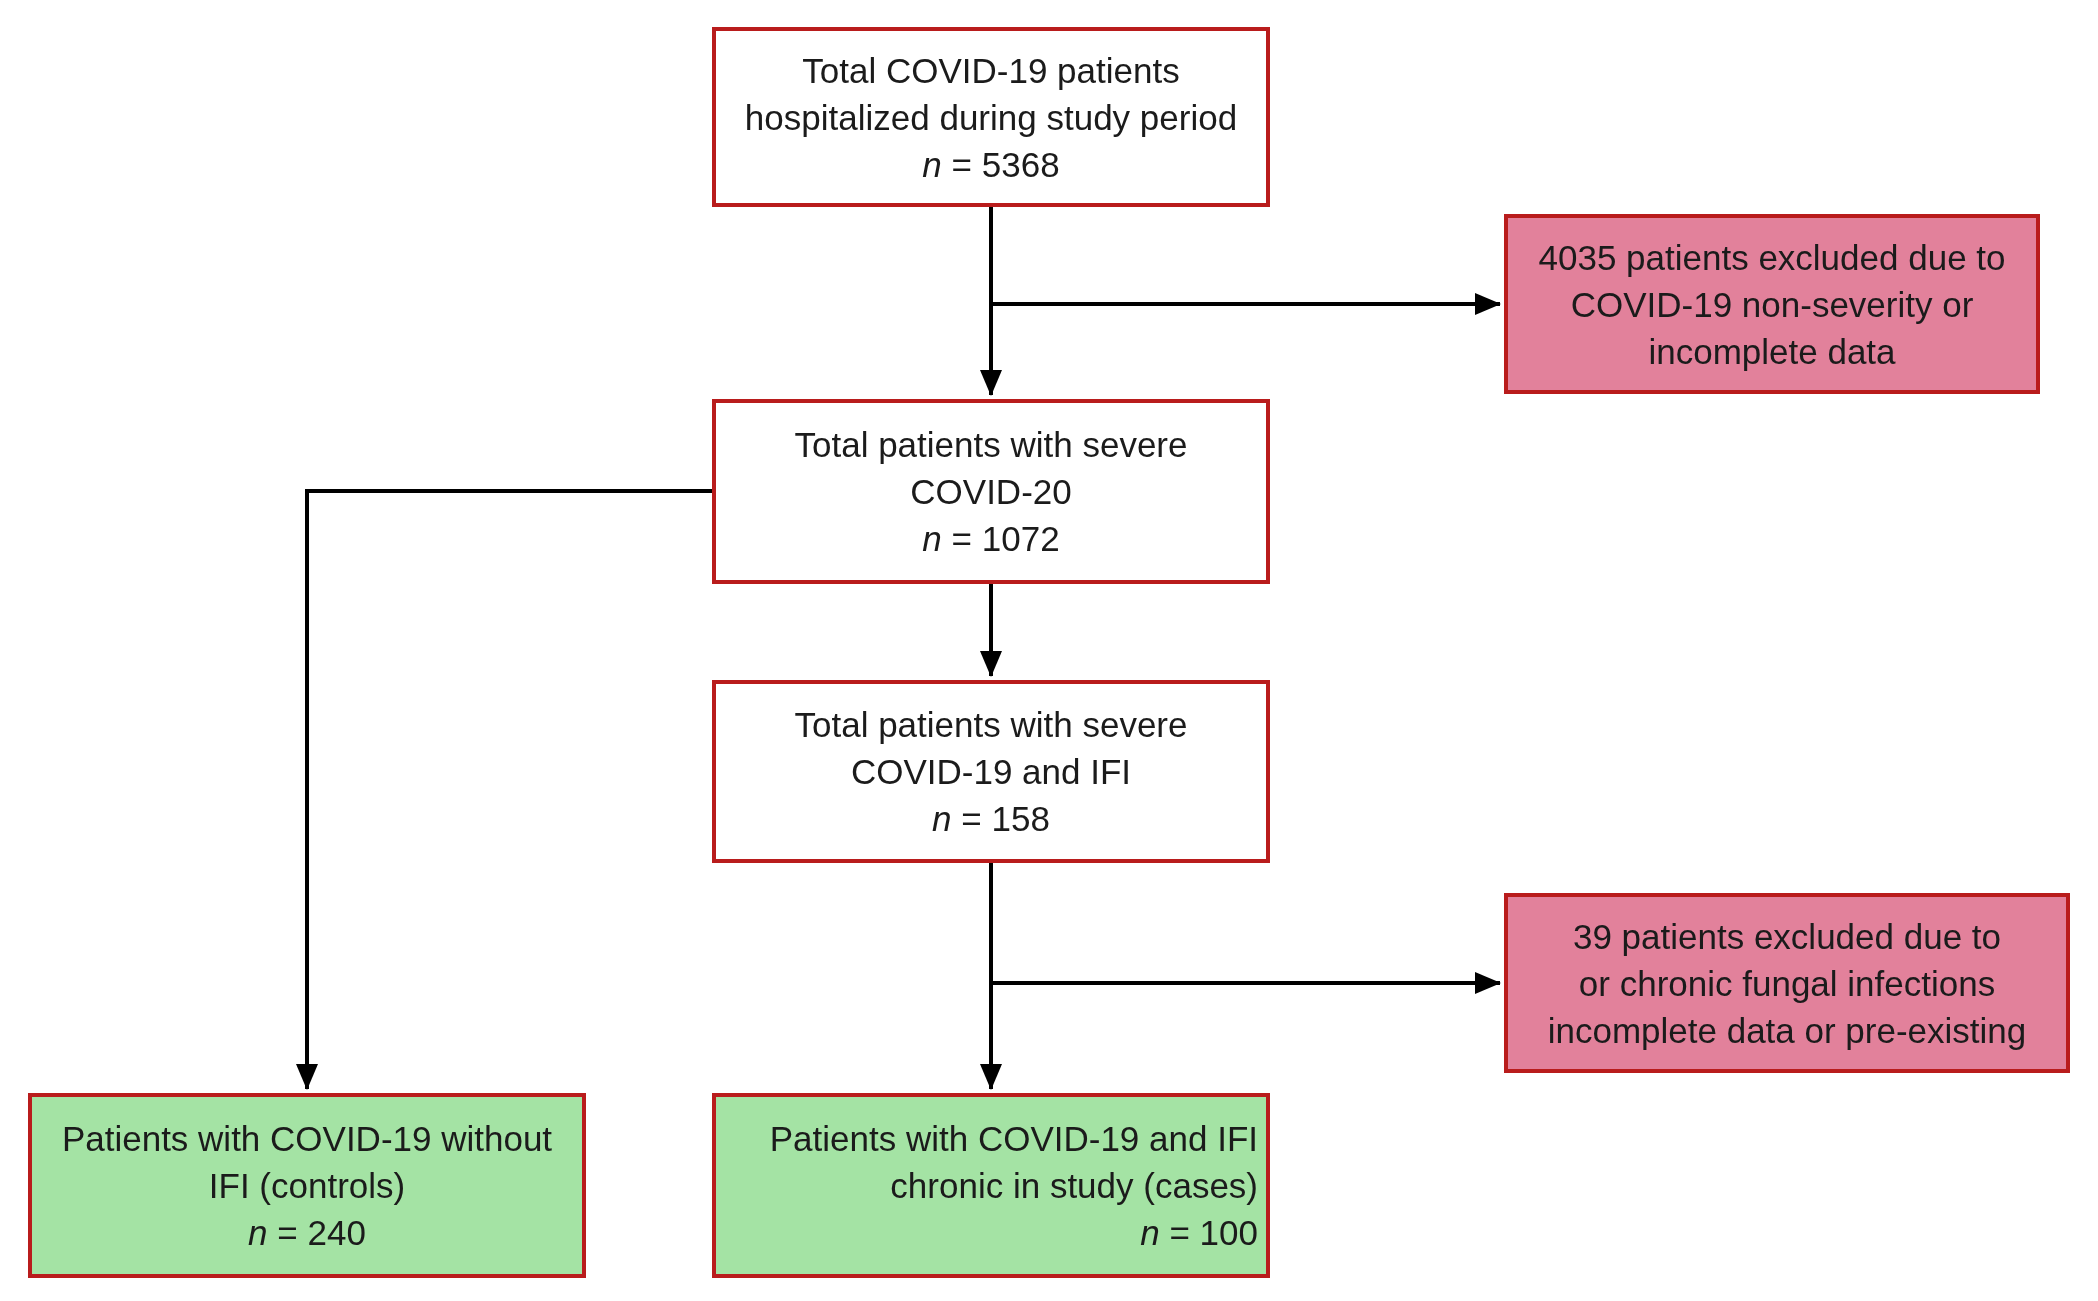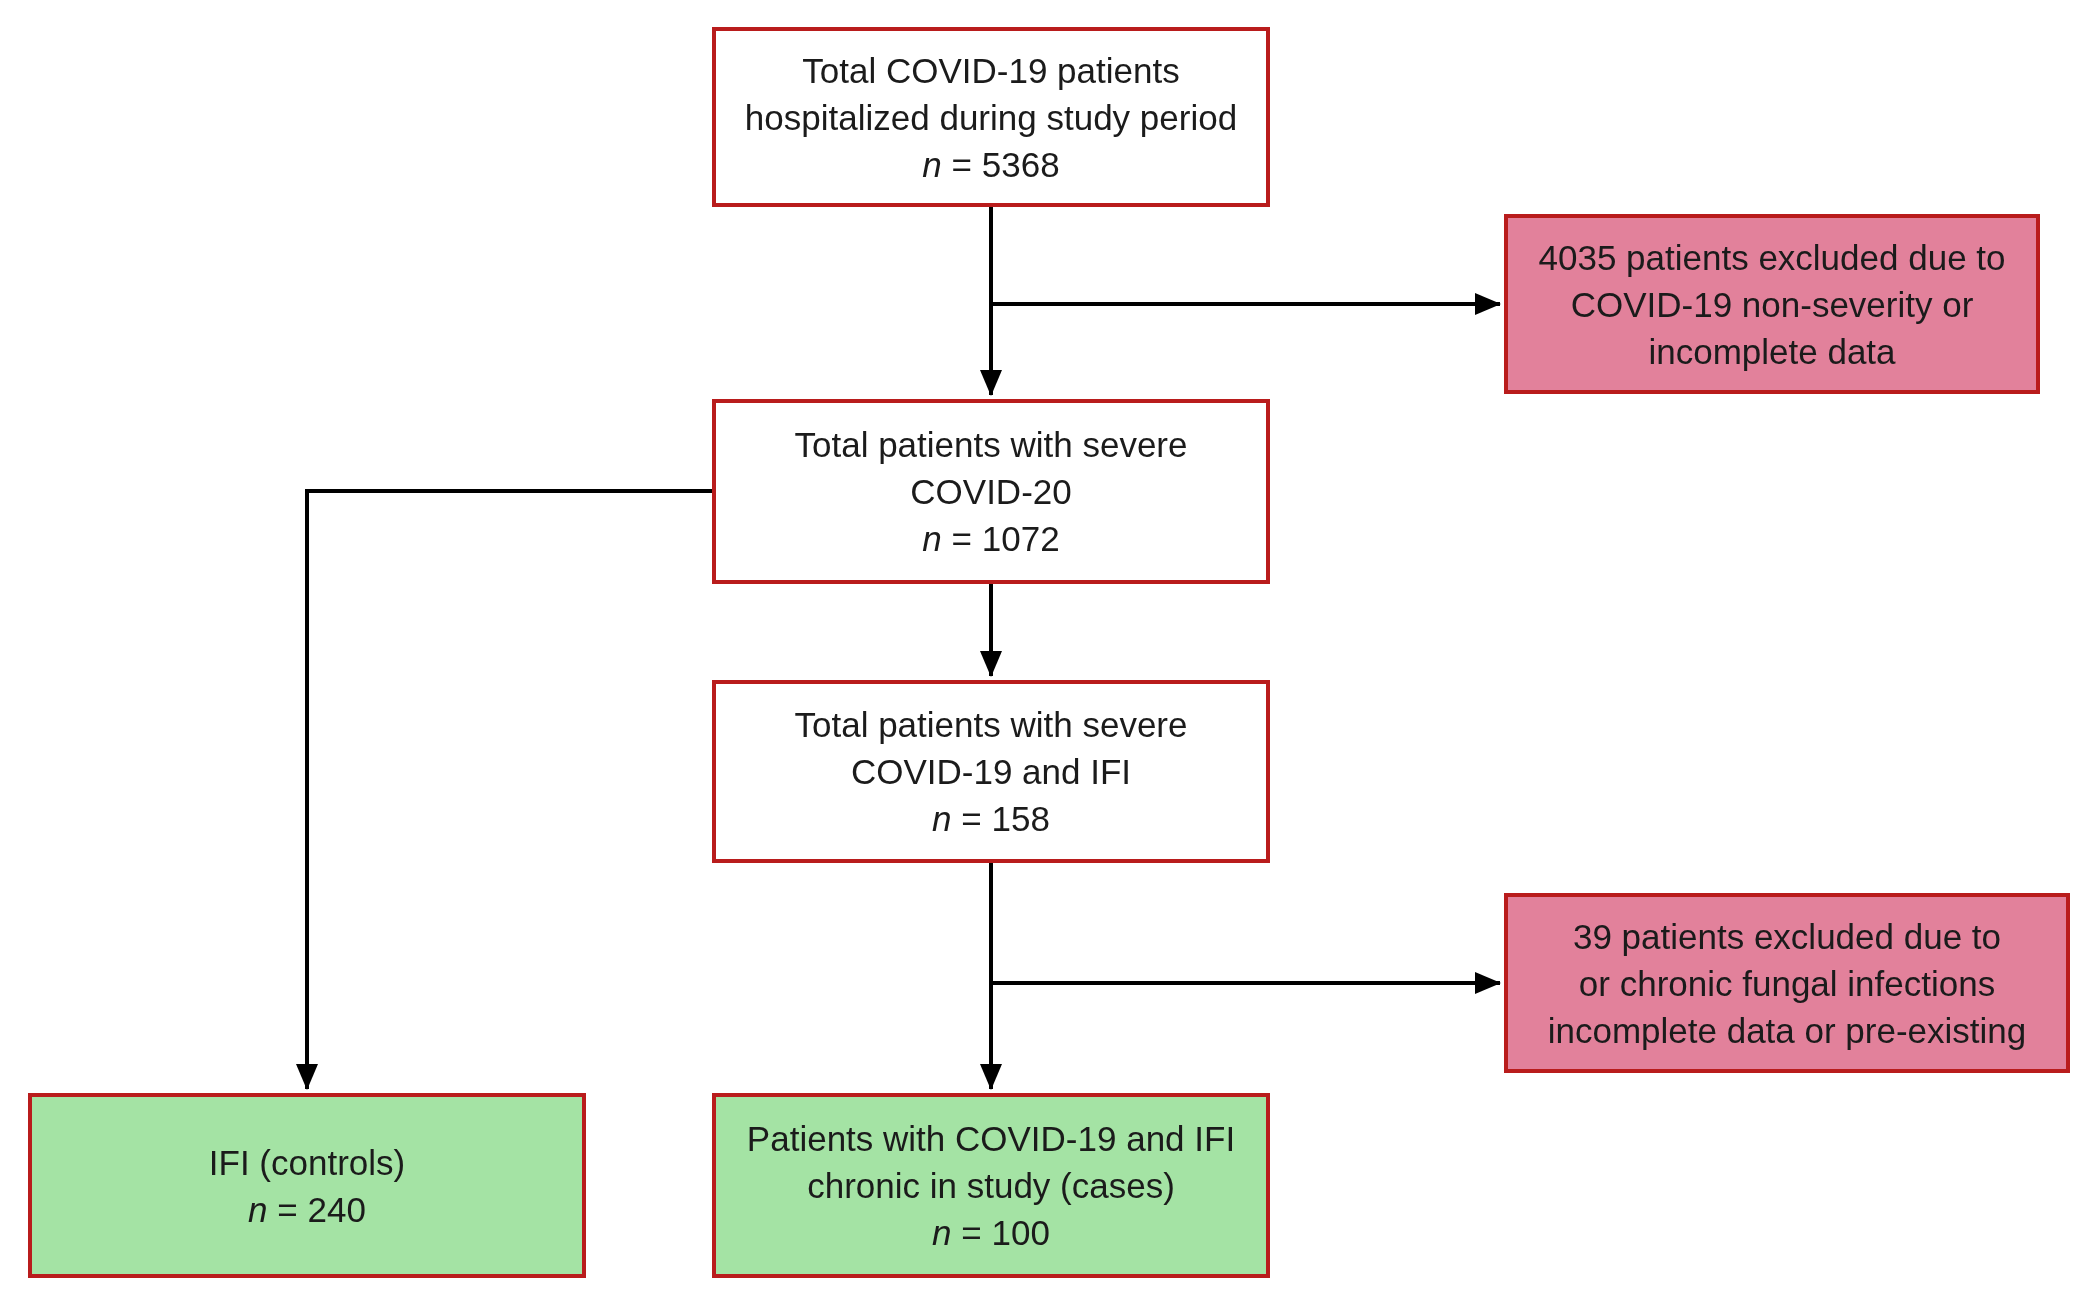--- a/index.html
+++ b/index.html
@@ -85,23 +85,24 @@
     <div class="line"><i class="nvar">n</i><span>= 158</span></div>
   </div>
 
   <div class="node node-pink" style="left:1504px; top:893px; width:566px; height:180px;">
     <div class="line">39 patients excluded due to</div>
     <div class="line">or chronic fungal infections</div>
     <div class="line">incomplete data or pre-existing</div>
   </div>
 
   <div class="node node-green" style="left:28px; top:1093px; width:558px; height:185px;">
+    <div class="line">Patients with COVID-19 without</div>
     <div class="line">IFI (controls)</div>
     <div class="line"><i class="nvar">n</i><span>= 240</span></div>
   </div>
 
-  <div class="node node-green" style="left:712px; top:1093px; width:558px; height:185px;">
+  <div class="node node-green" style="left:712px; top:1093px; width:558px; height:185px;align-items:flex-end;">
     <div class="line">Patients with COVID-19 and IFI</div>
     <div class="line">chronic in study (cases)</div>
     <div class="line"><i class="nvar">n</i><span>= 100</span></div>
   </div>
 
 </div>
 
 </body></html>

